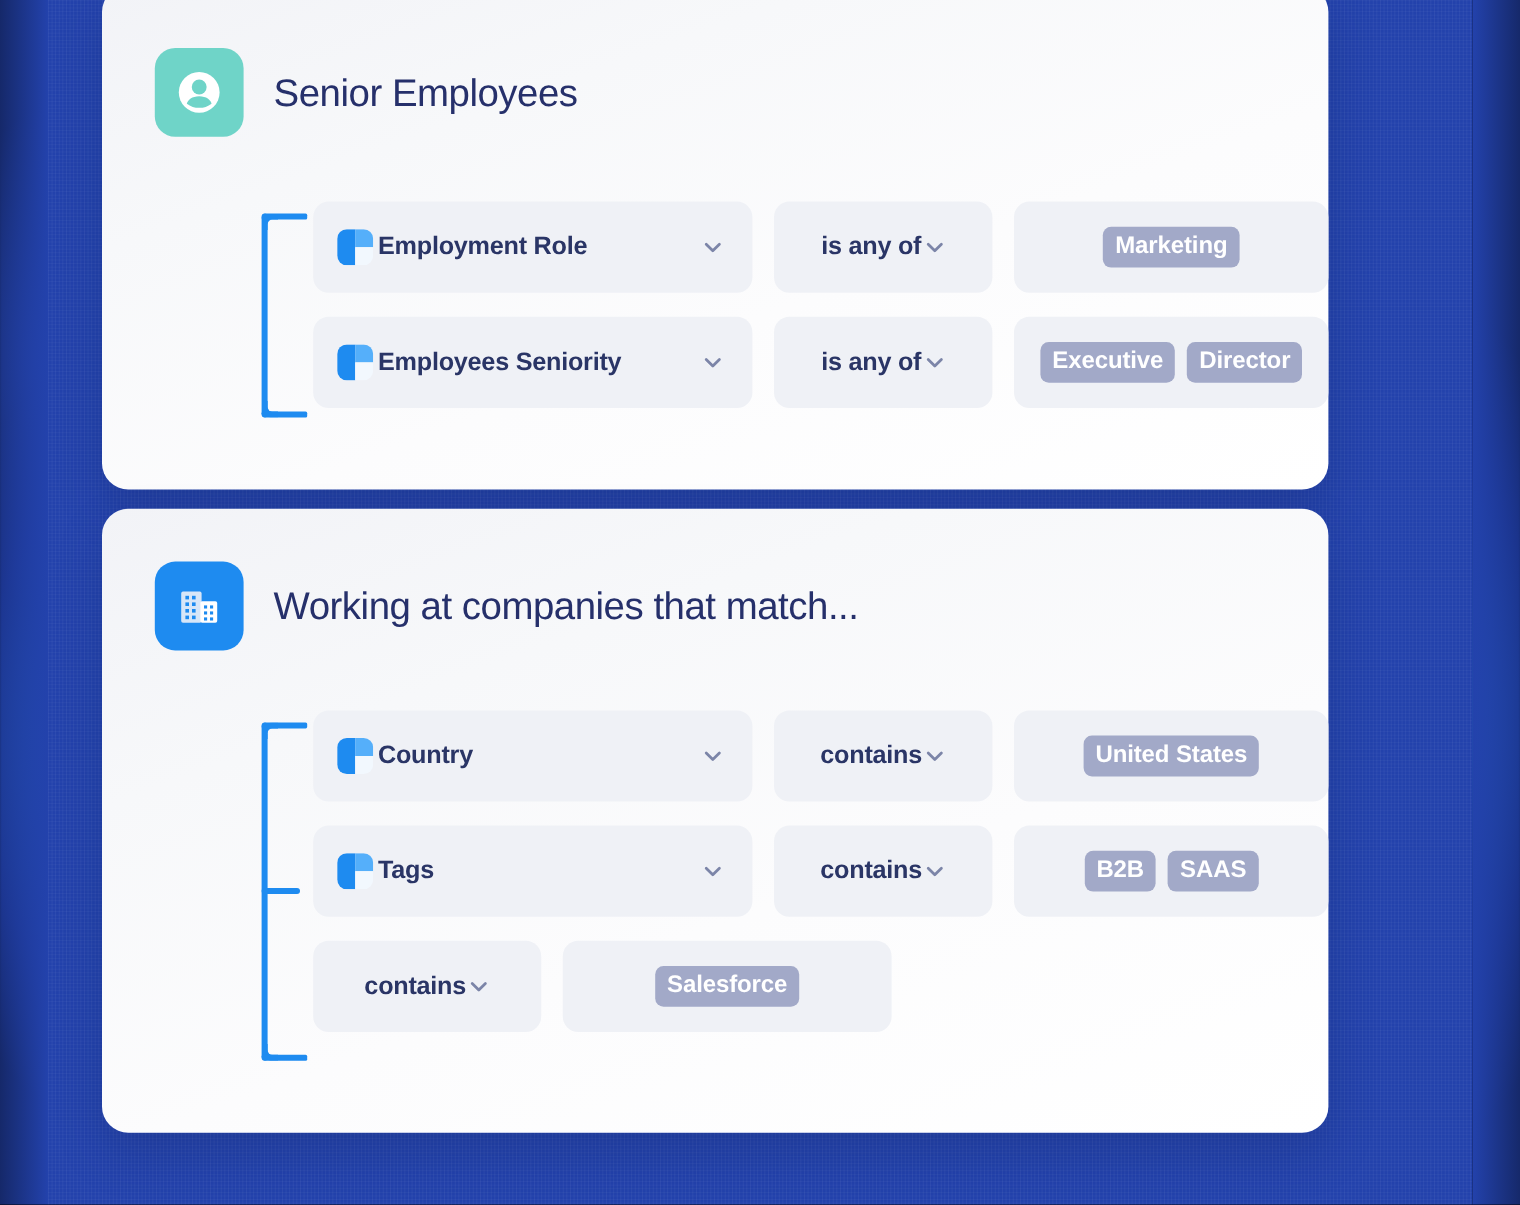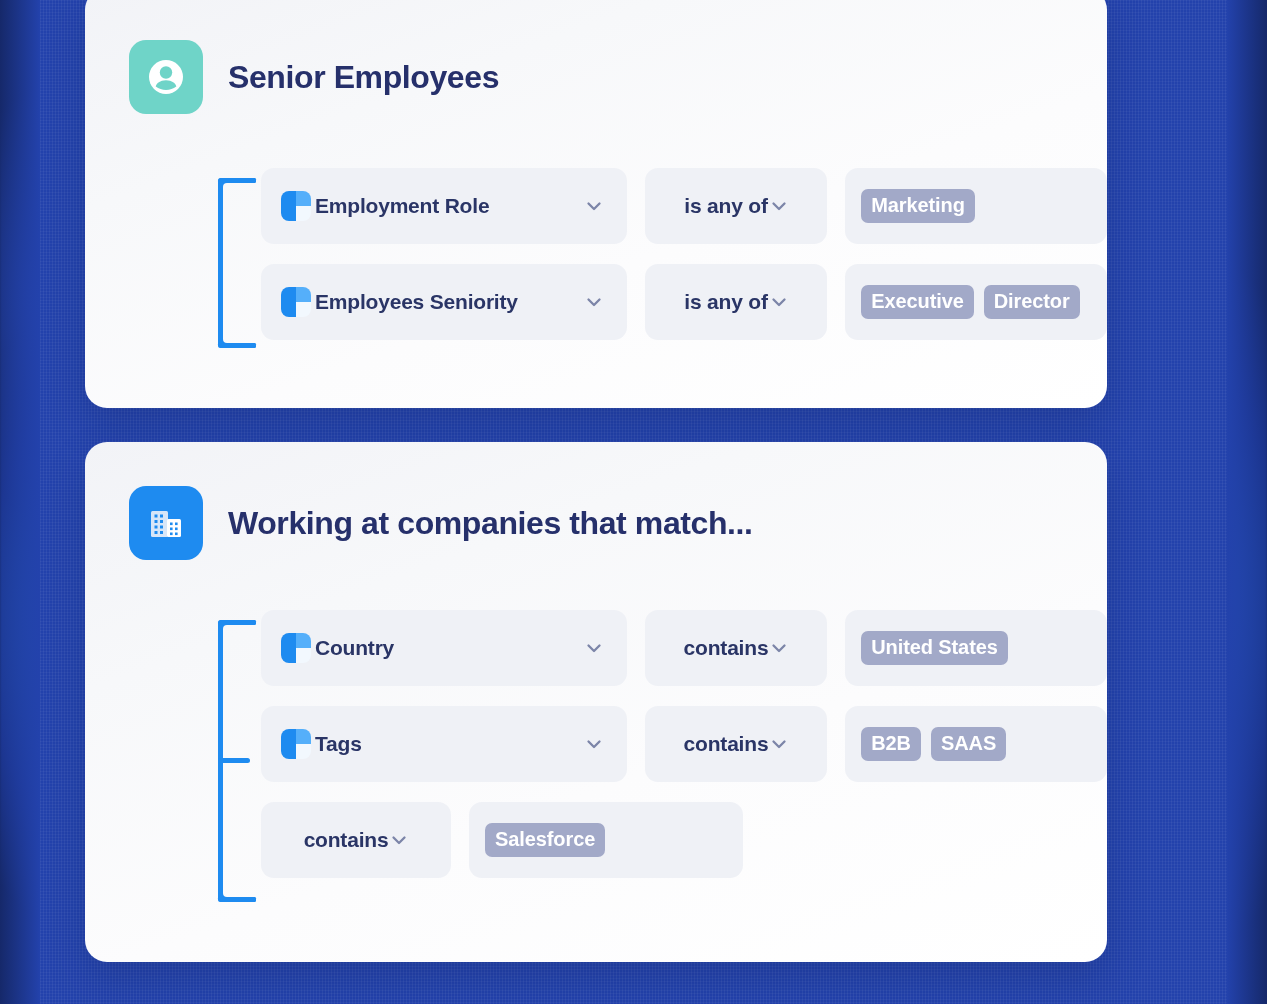--- a/index.html
+++ b/index.html
@@ -71,21 +71,21 @@
     box-shadow: 0 18px 40px rgba(10,20,60,0.18);
   }
   #card-employees {
     left: 85px;
     top: -12px;
     width: 1022px;
     height: 420px;
   }
   #card-companies {
     left: 85px;
-    top: 442px;
+    top: 424px;
     width: 1022px;
     height: 520px;
   }
 
   .card-header {
     display: flex;
     align-items: center;
     gap: 25px;
   }
   #card-employees .card-header { padding: 52px 0 0 44px; }
@@ -98,21 +98,21 @@
     display: flex;
     align-items: center;
     justify-content: center;
     flex: none;
   }
   .header-icon.teal { background: #6FD4C8; }
   .header-icon.blue { background: #1E8BF0; }
 
   .card-title {
     font-size: 32px;
-    font-weight: bold;
+    font-weight: normal;
     color: #26306B;
     letter-spacing: -0.4px;
     white-space: nowrap;
   }
 
   
   .rows-wrap {
     position: relative;
     padding-left: 176px;
   }
@@ -180,20 +180,21 @@
   }
   .chip.operator {
     width: 190px;
     padding: 0 20px 0 22px;
     justify-content: center;
   }
   .chip.values {
     width: 274px;
     padding: 0 16px;
     gap: 10px;
+    justify-content: center;
   }
 
   .field-icon {
     width: 30px;
     height: 30px;
     border-radius: 8px;
     overflow: hidden;
     flex: none;
     display: grid;
     grid-template-columns: 1fr 1fr;

